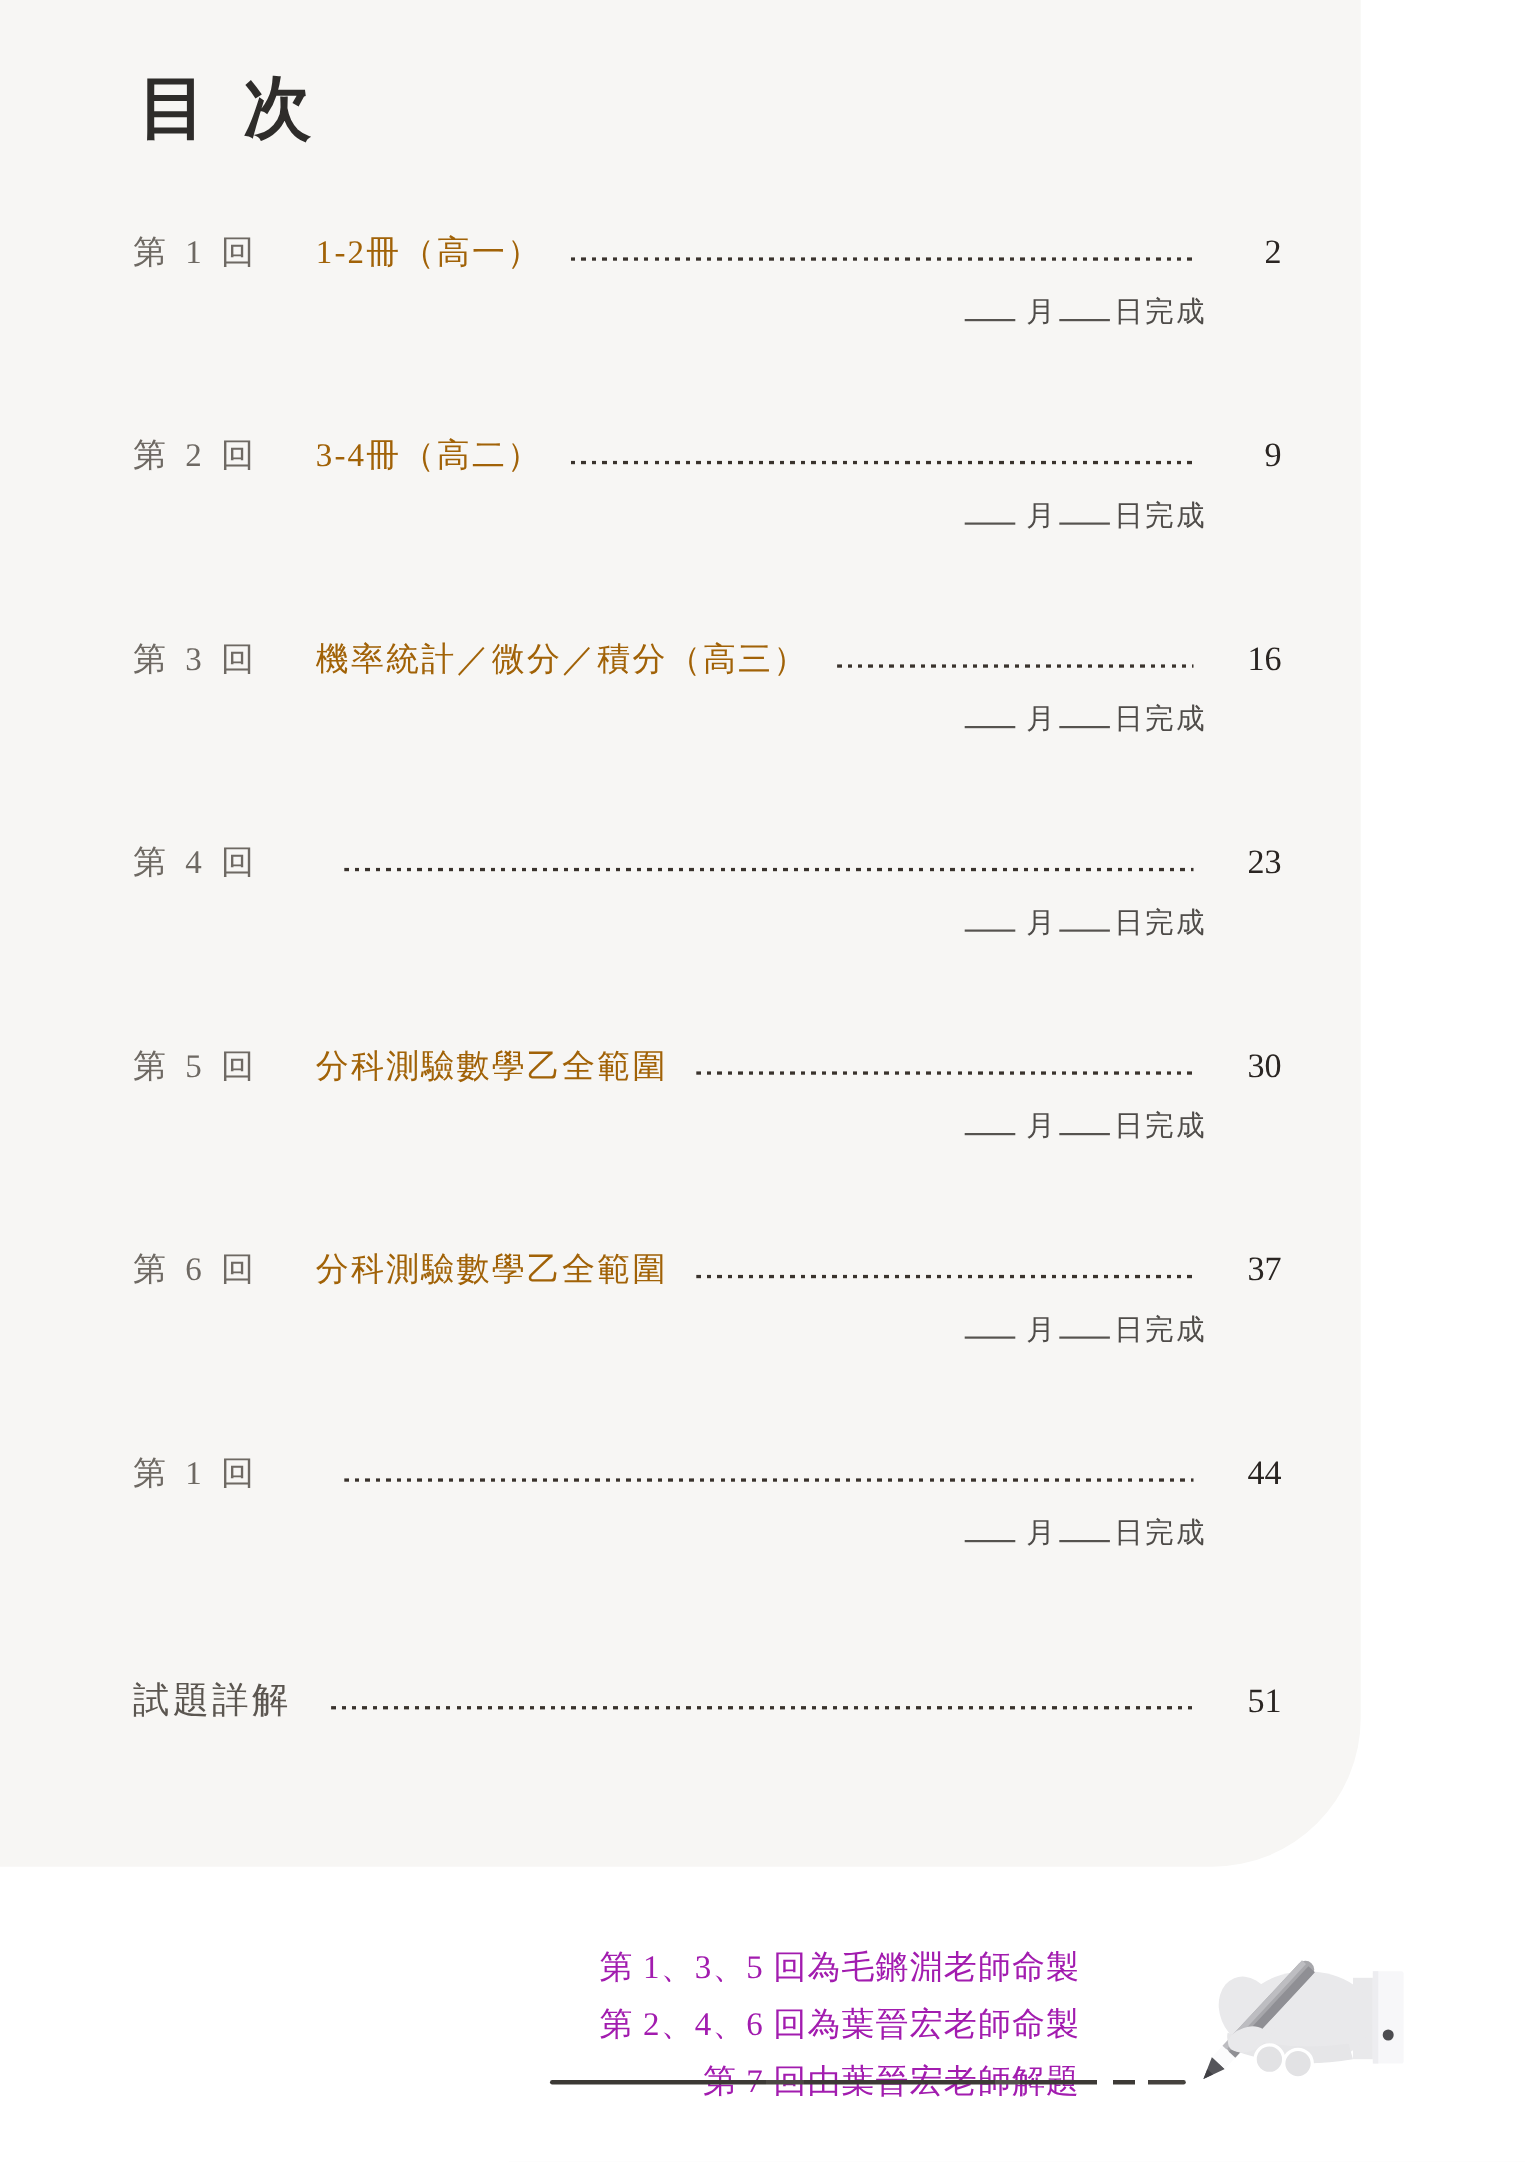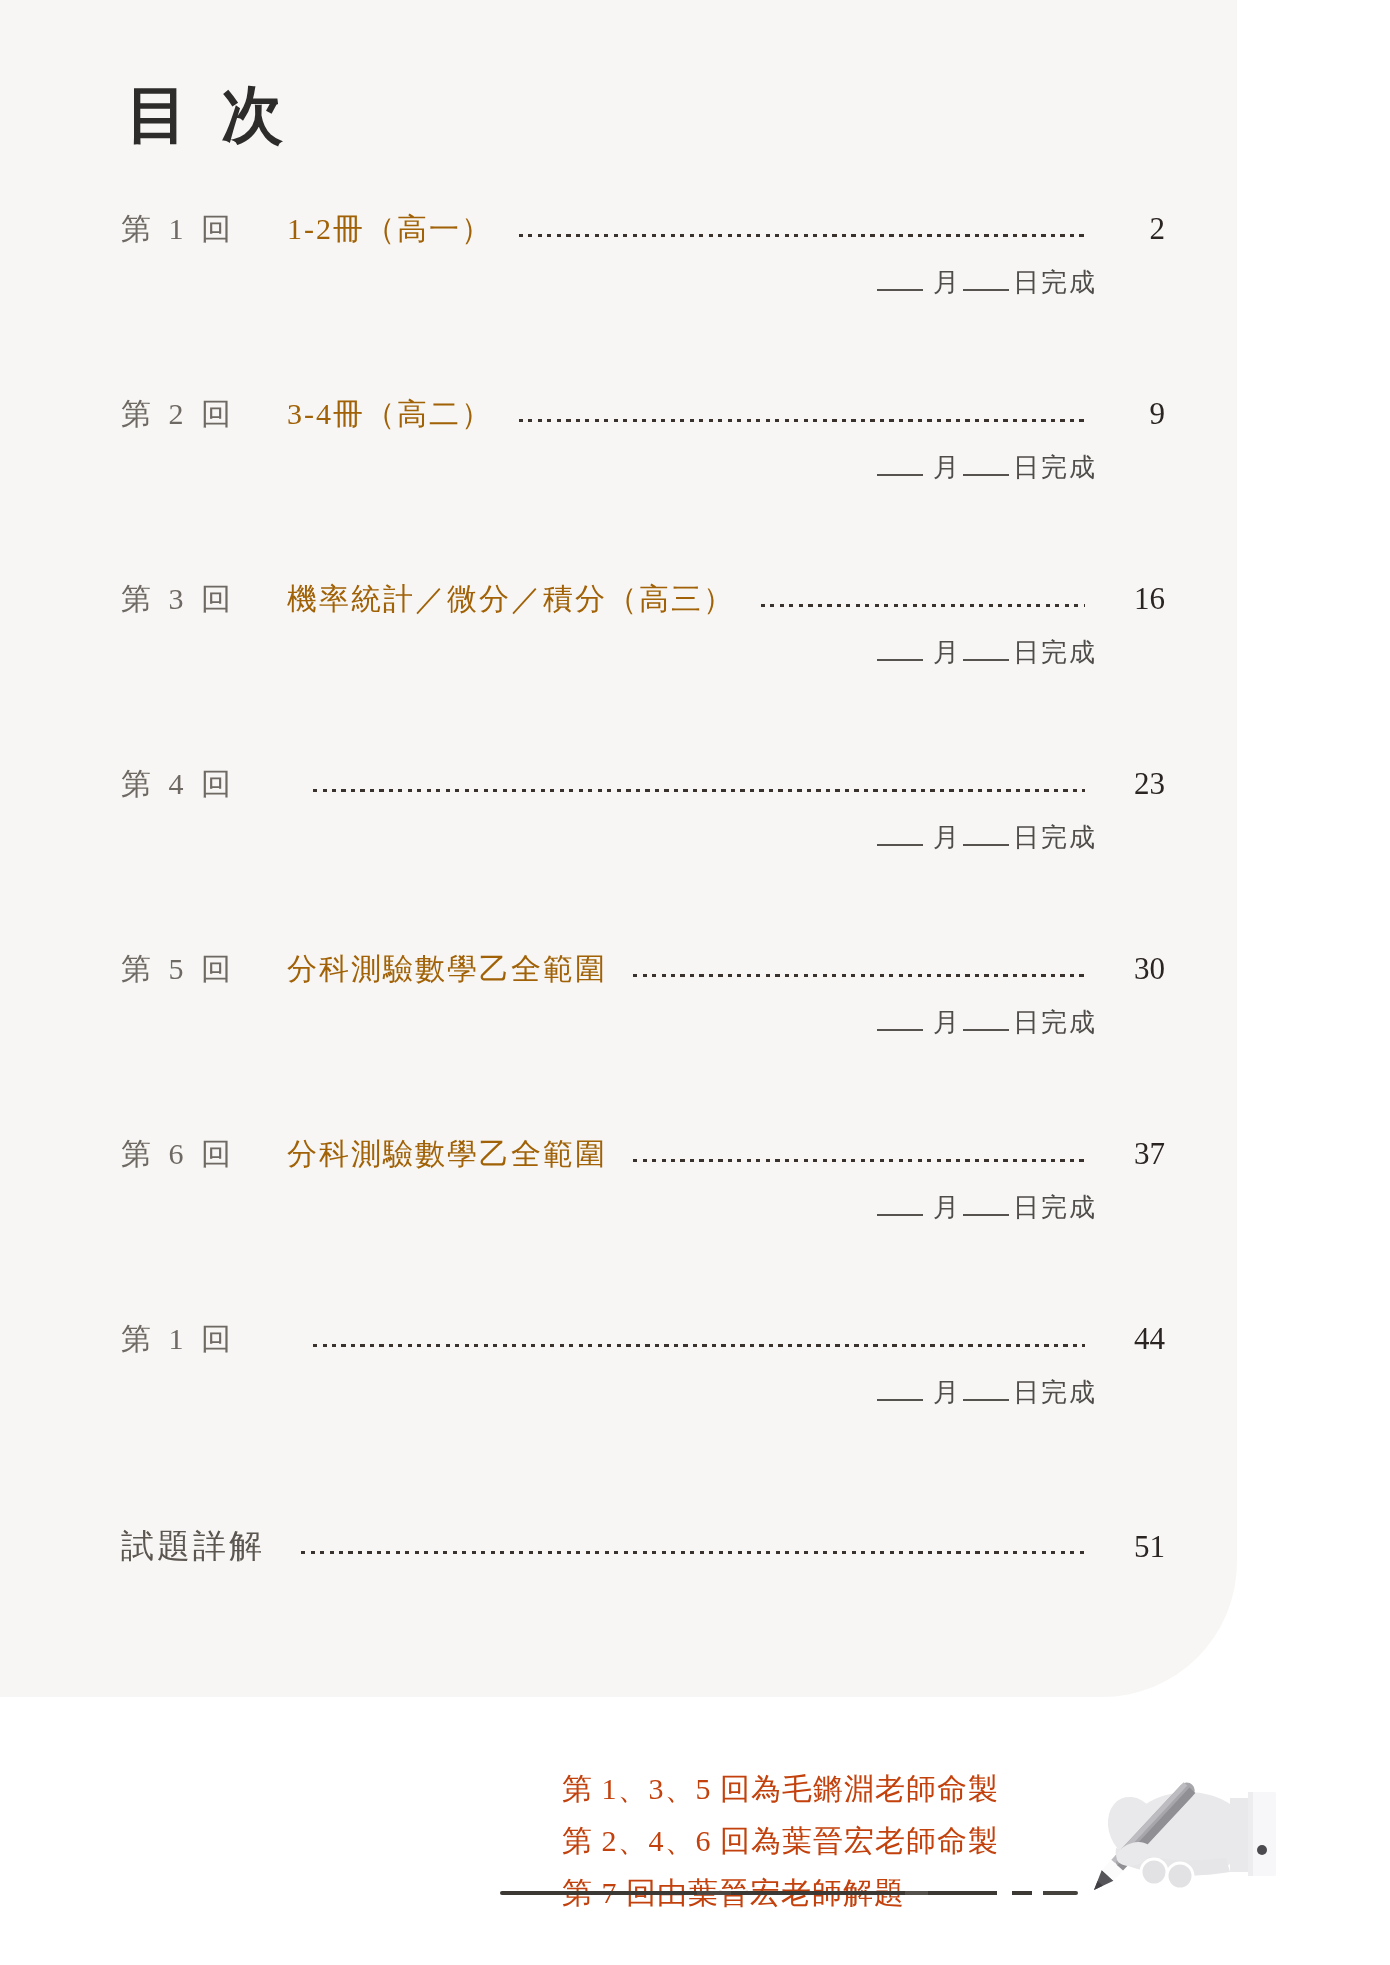--- a/index.html
+++ b/index.html
@@ -10,21 +10,21 @@
     overflow:hidden;
     font-family:"Liberation Serif", serif;
   }
   .panel{
     position:absolute;left:0;top:0;
     width:1237px;height:1697px;
     background:#f7f6f4;
     border-bottom-right-radius:135px;
   }
   .heading{
-    position:absolute;left:126px;top:84px;
+    position:absolute;left:126px;top:68px;
     font-family:"Liberation Sans", sans-serif;
     font-weight:bold;
     font-size:62px;line-height:62px;
     letter-spacing:8px;
     color:#2e2c2a;
   }
   .toc-row{
     position:absolute;left:121px;width:1044px;
   }
   .row-main{
@@ -68,24 +68,25 @@
   }
   .blank.first{margin-right:10px;}
   .blank.second{margin:0 4px 0 2px;}
   .answers-row .row-label-answers{
     flex:0 0 auto;
     font-size:33px;letter-spacing:3px;
     color:#5b5650;
   }
   .answers-row .leader{margin-left:36px;}
   .credits{
-    position:absolute;left:562px;top:1763px;
+    position:absolute;left:545px;top:1763px;
     font-size:30px;line-height:52px;
-    color:#c2410c;letter-spacing:1px;
+    color:#a21caf;letter-spacing:1px;
     white-space:nowrap;
+    text-align:right;
   }
   .brush-line{
     position:absolute;left:500px;top:1891px;
     width:578px;height:4px;border-radius:2px;
     background:linear-gradient(to right,
       #3c3935 0 34%, #4b4843 34% 40%, #3c3935 40% 70%,
       #55524d 70% 74%, #3c3935 74% 86%,
       transparent 86% 88.5%, #3c3935 88.5% 92%,
       transparent 92% 94%, #45423e 94% 100%);
   }

